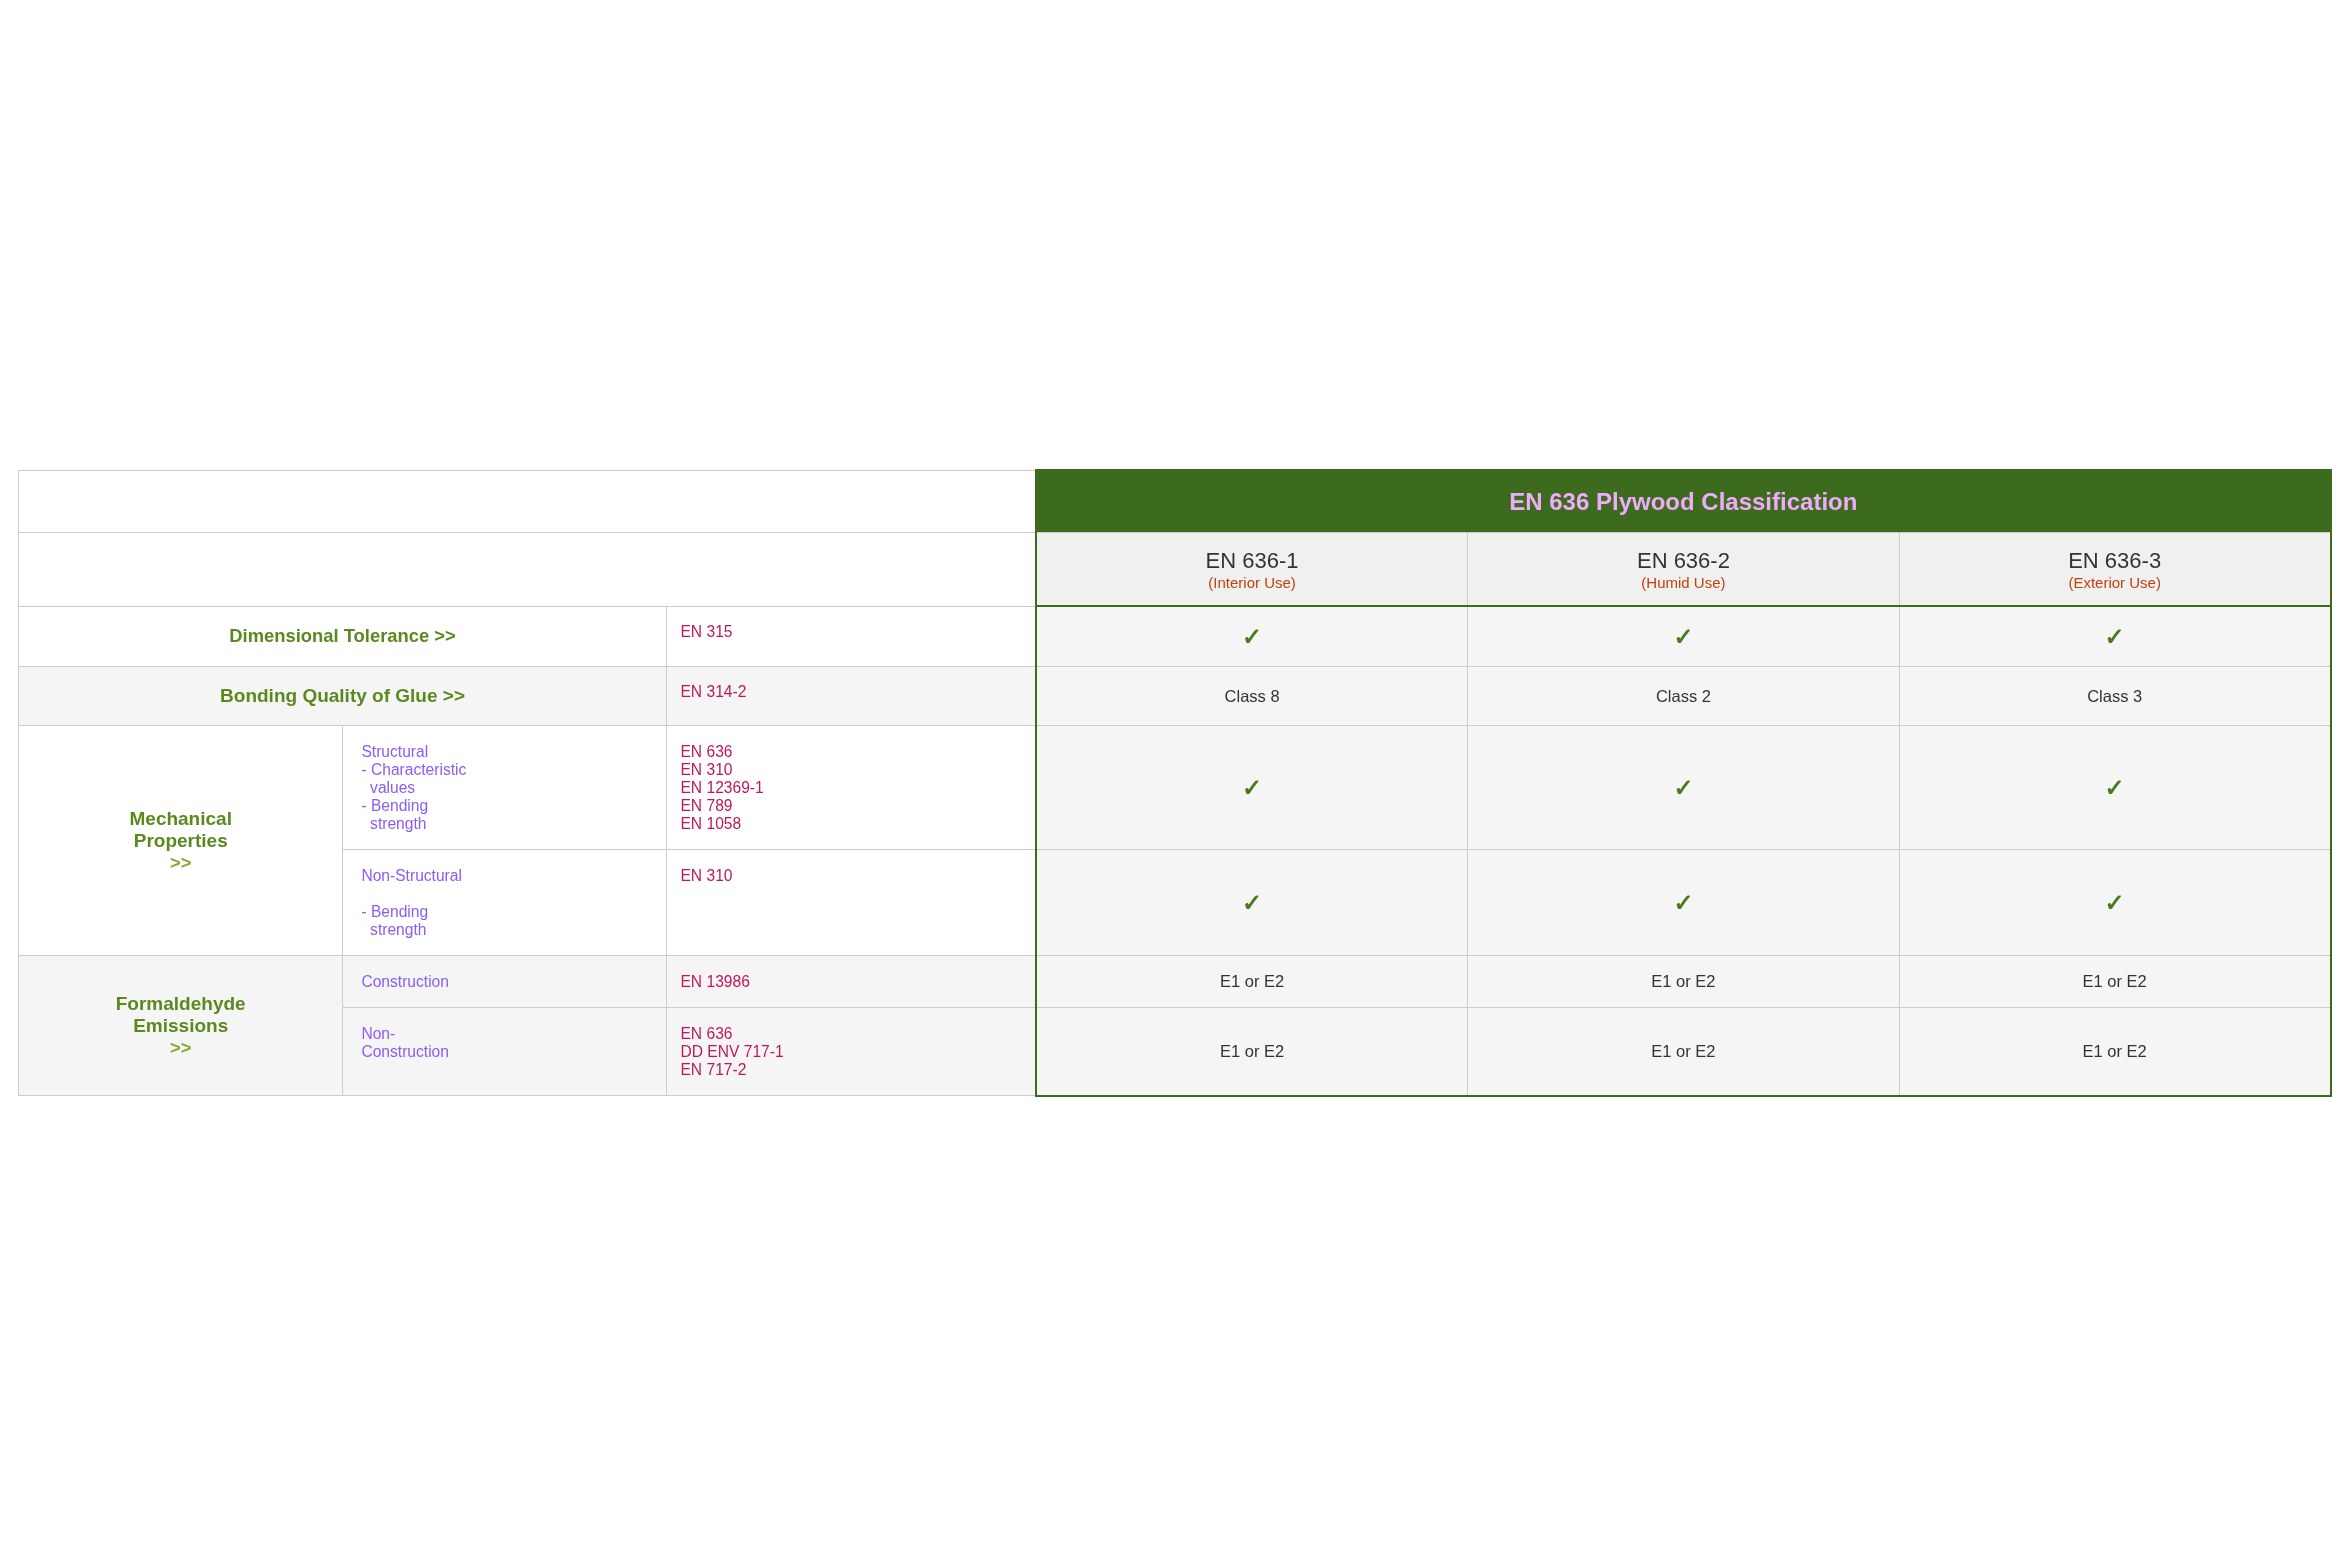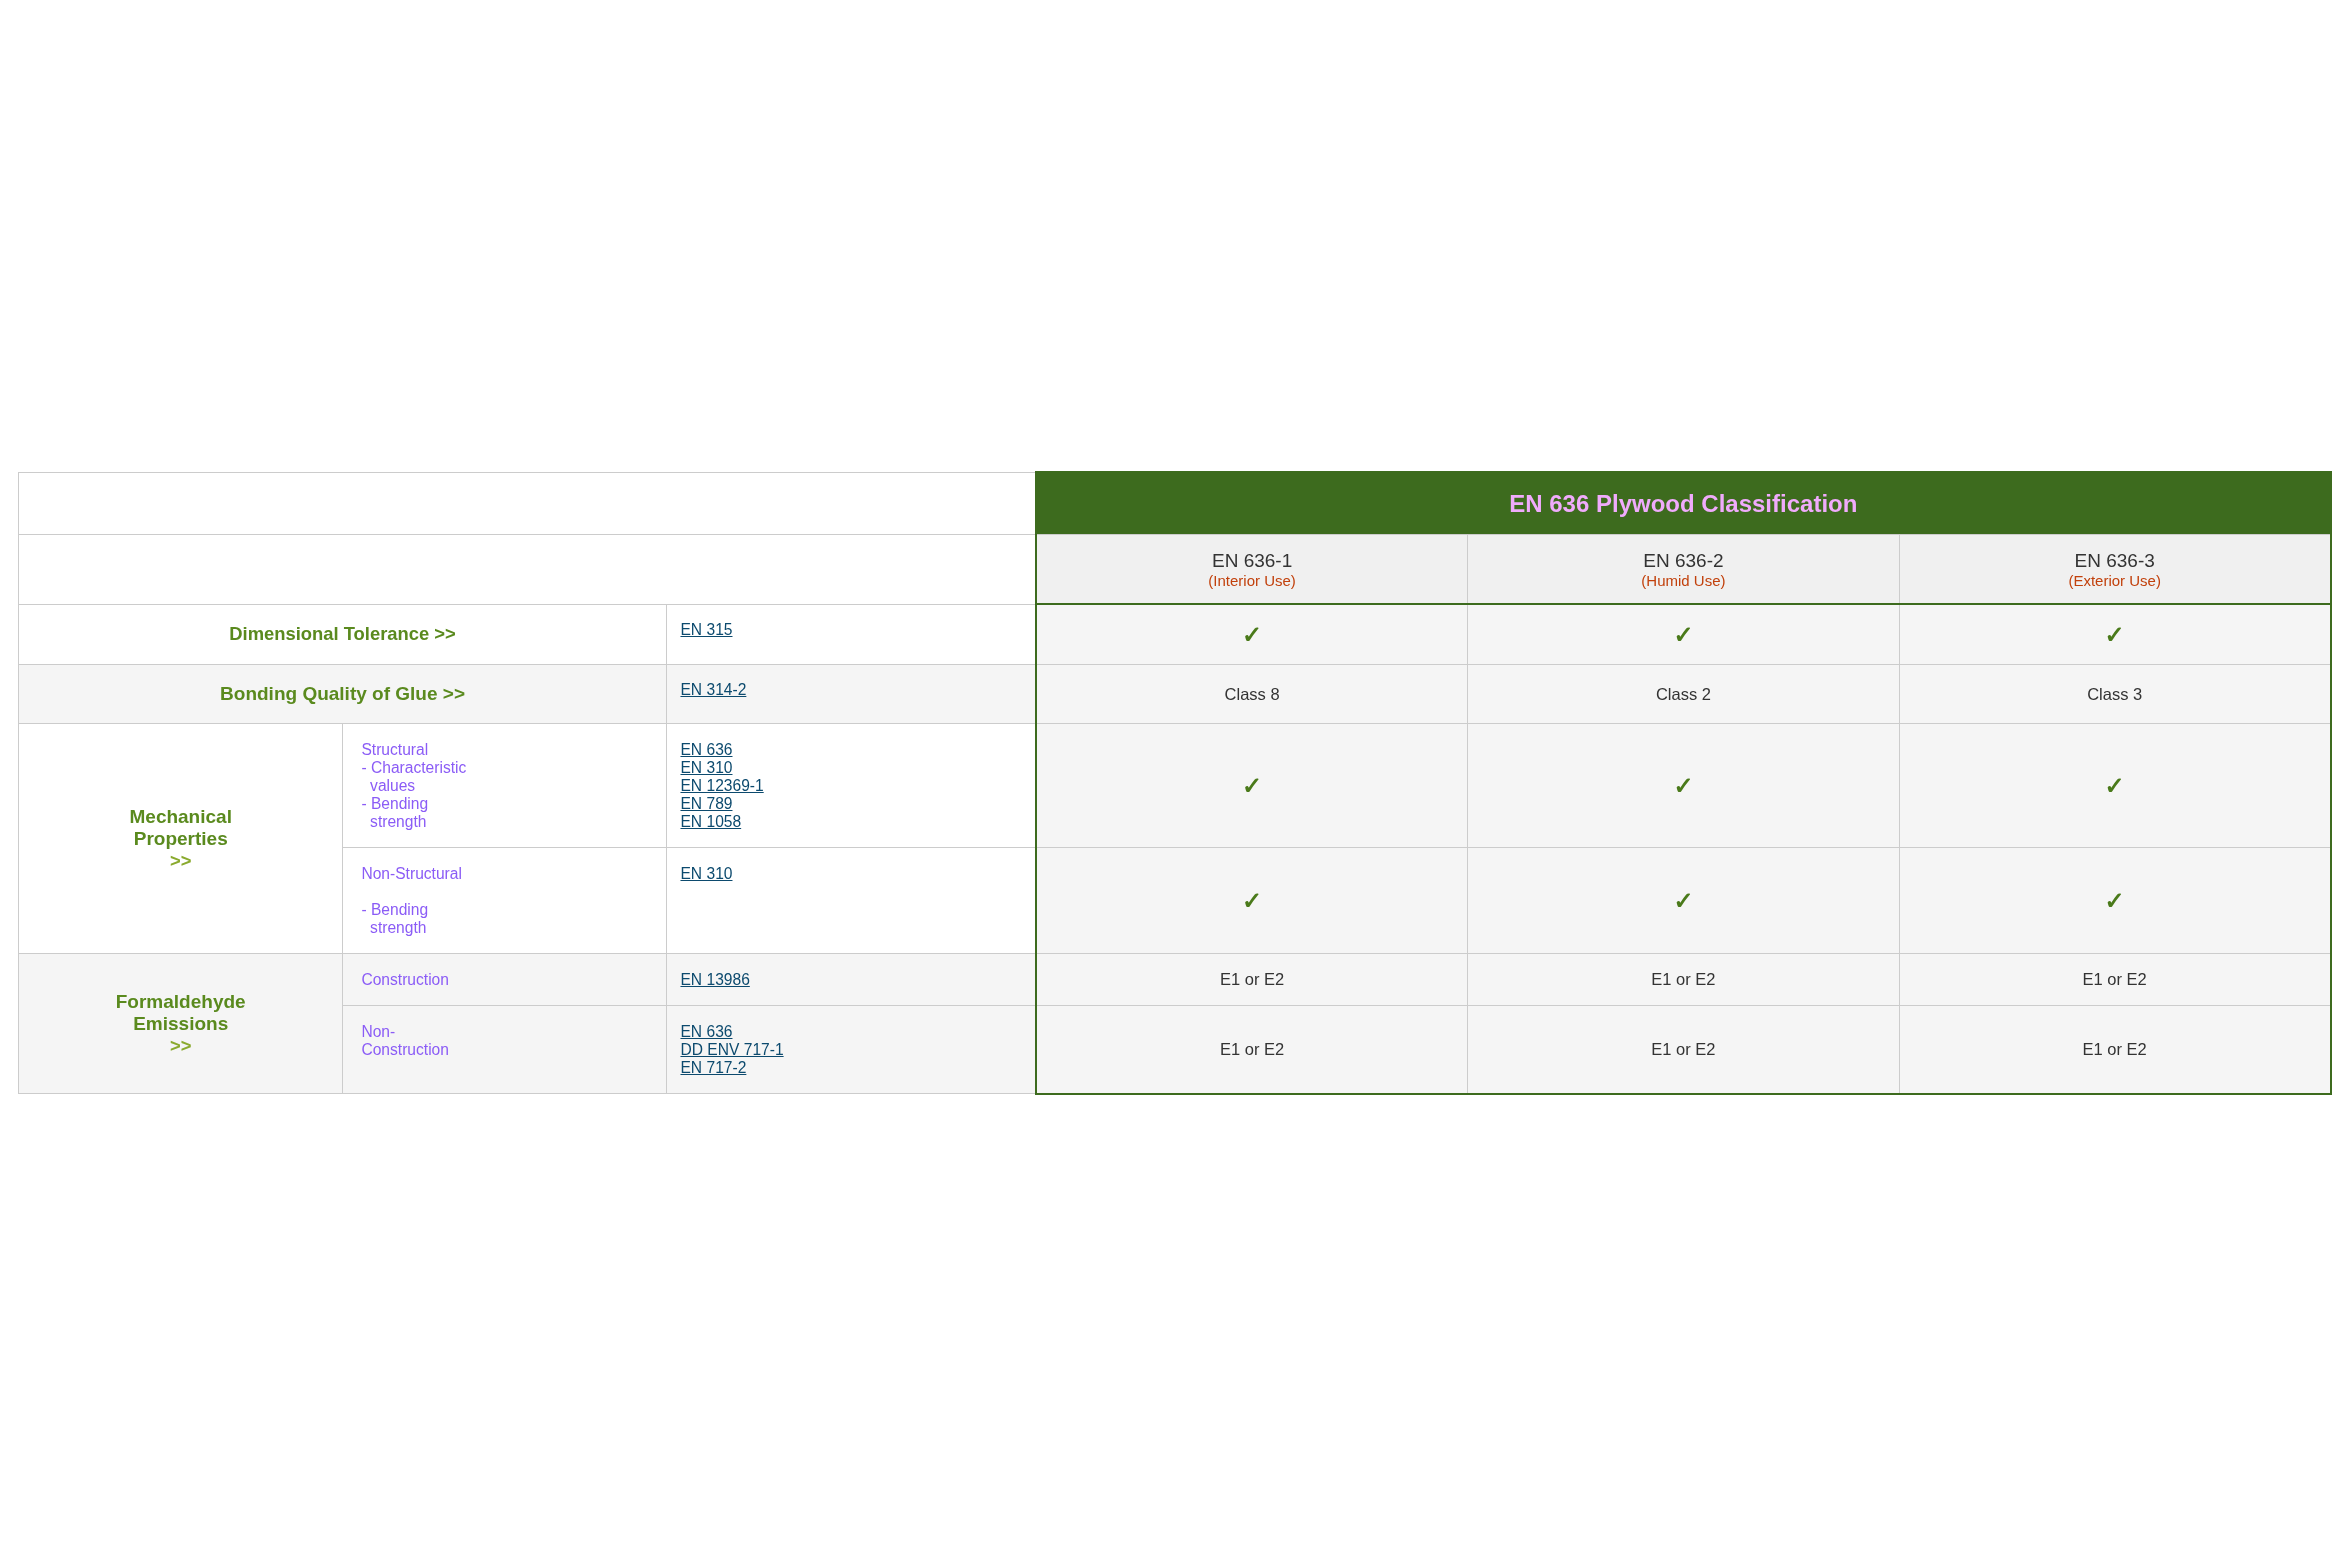--- a/index.html
+++ b/index.html
@@ -39,21 +39,21 @@
       background-color: #f0f0f0;
       text-align: center;
       padding: 14.7px 9.2px;
       font-size: 16.5px;
       color: #333333;
       vertical-align: middle;
       border: 0.9px solid #cccccc;
     }
 
     .header-sub .sub-title {
-      font-size: 19px;
+      font-size: 22px;
       font-weight: normal;
       display: block;
     }
 
     .header-sub .sub-desc {
       font-size: 15px;
       color: #c2410c;
       display: block;
     }
 
@@ -77,24 +77,23 @@
       color: #8b5cf6;
       border: 0.9px solid #cccccc;
       background-color: #ffffff;
     }
 
     
     .std-cell {
       vertical-align: top;
       padding: 16.5px 13.8px;
       font-size: 15.6px;
-      color: #0c4a6e;
-      border: 0.9px solid #cccccc;
-      background-color: #ffffff;
-      text-decoration: underline;
+      color: #be185d;
+      border: 0.9px solid #cccccc;
+      background-color: #ffffff;
     }
 
     
     .val-cell {
       text-align: center;
       vertical-align: middle;
       padding: 14.7px 9.2px;
       font-size: 16.5px;
       color: #333333;
       border: 0.9px solid #cccccc;

